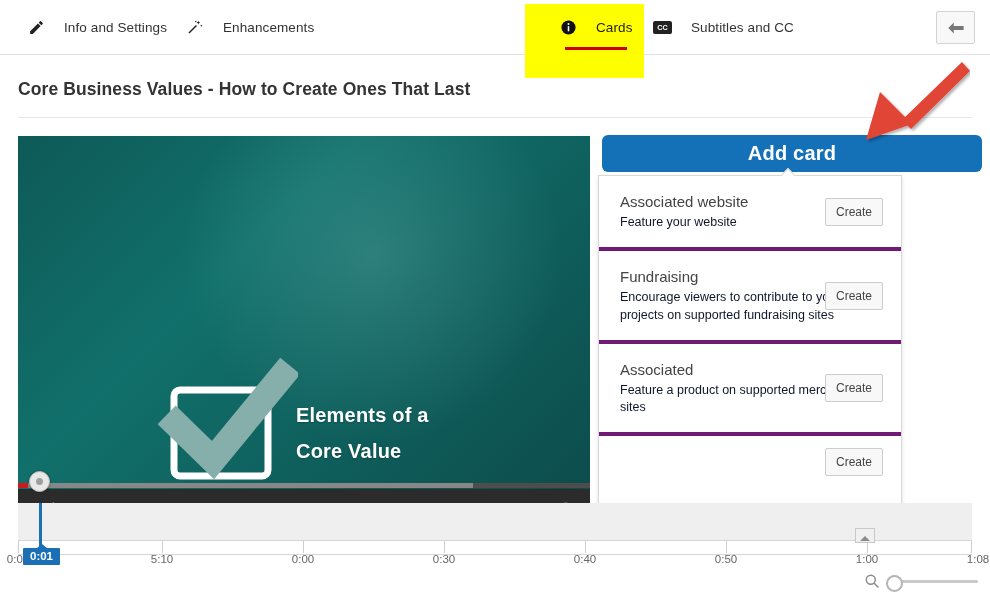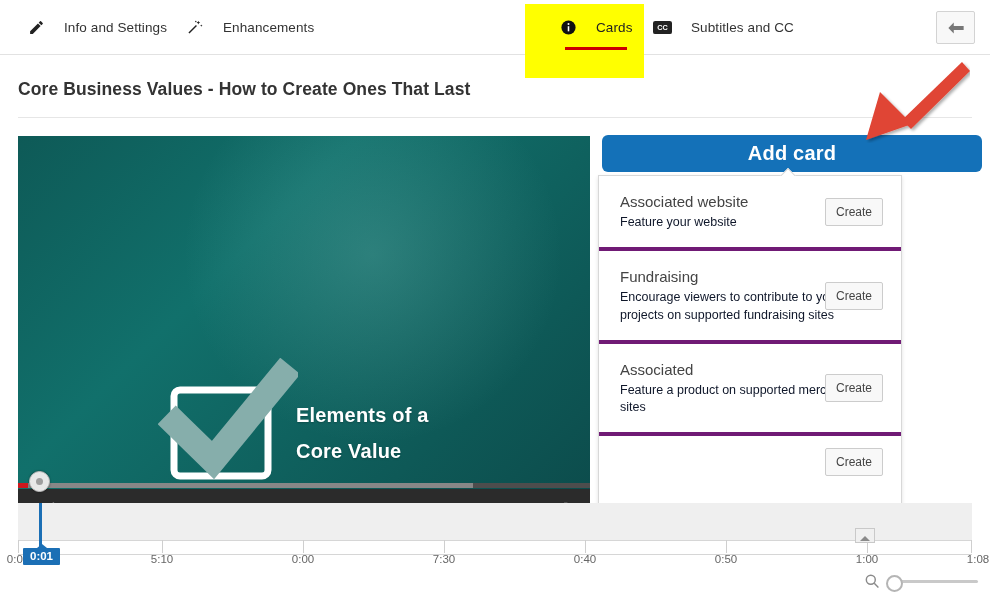--- a/index.html
+++ b/index.html
@@ -344,21 +344,21 @@
     <div class="tick" style="left:426px"></div>
     <div class="tick" style="left:567px"></div>
     <div class="tick" style="left:708px"></div>
     <div class="tick" style="left:849px"></div>
     <div class="tick" style="left:953px"></div>
   </div>
 
   <div class="tick-label" style="left:18px">0:00</div>
   <div class="tick-label" style="left:162px">5:10</div>
   <div class="tick-label" style="left:303px">0:00</div>
-  <div class="tick-label" style="left:444px">7:30</div>
+  <div class="tick-label" style="left:444px">0:30</div>
   <div class="tick-label" style="left:585px">0:40</div>
   <div class="tick-label" style="left:726px">0:50</div>
   <div class="tick-label" style="left:867px">1:00</div>
   <div class="tick-label" style="left:978px">1:08</div>
 
   <div id="playhead"></div>
   <div id="playhead-badge">0:01</div>
 
   <div id="tl-handle"></div>
 

